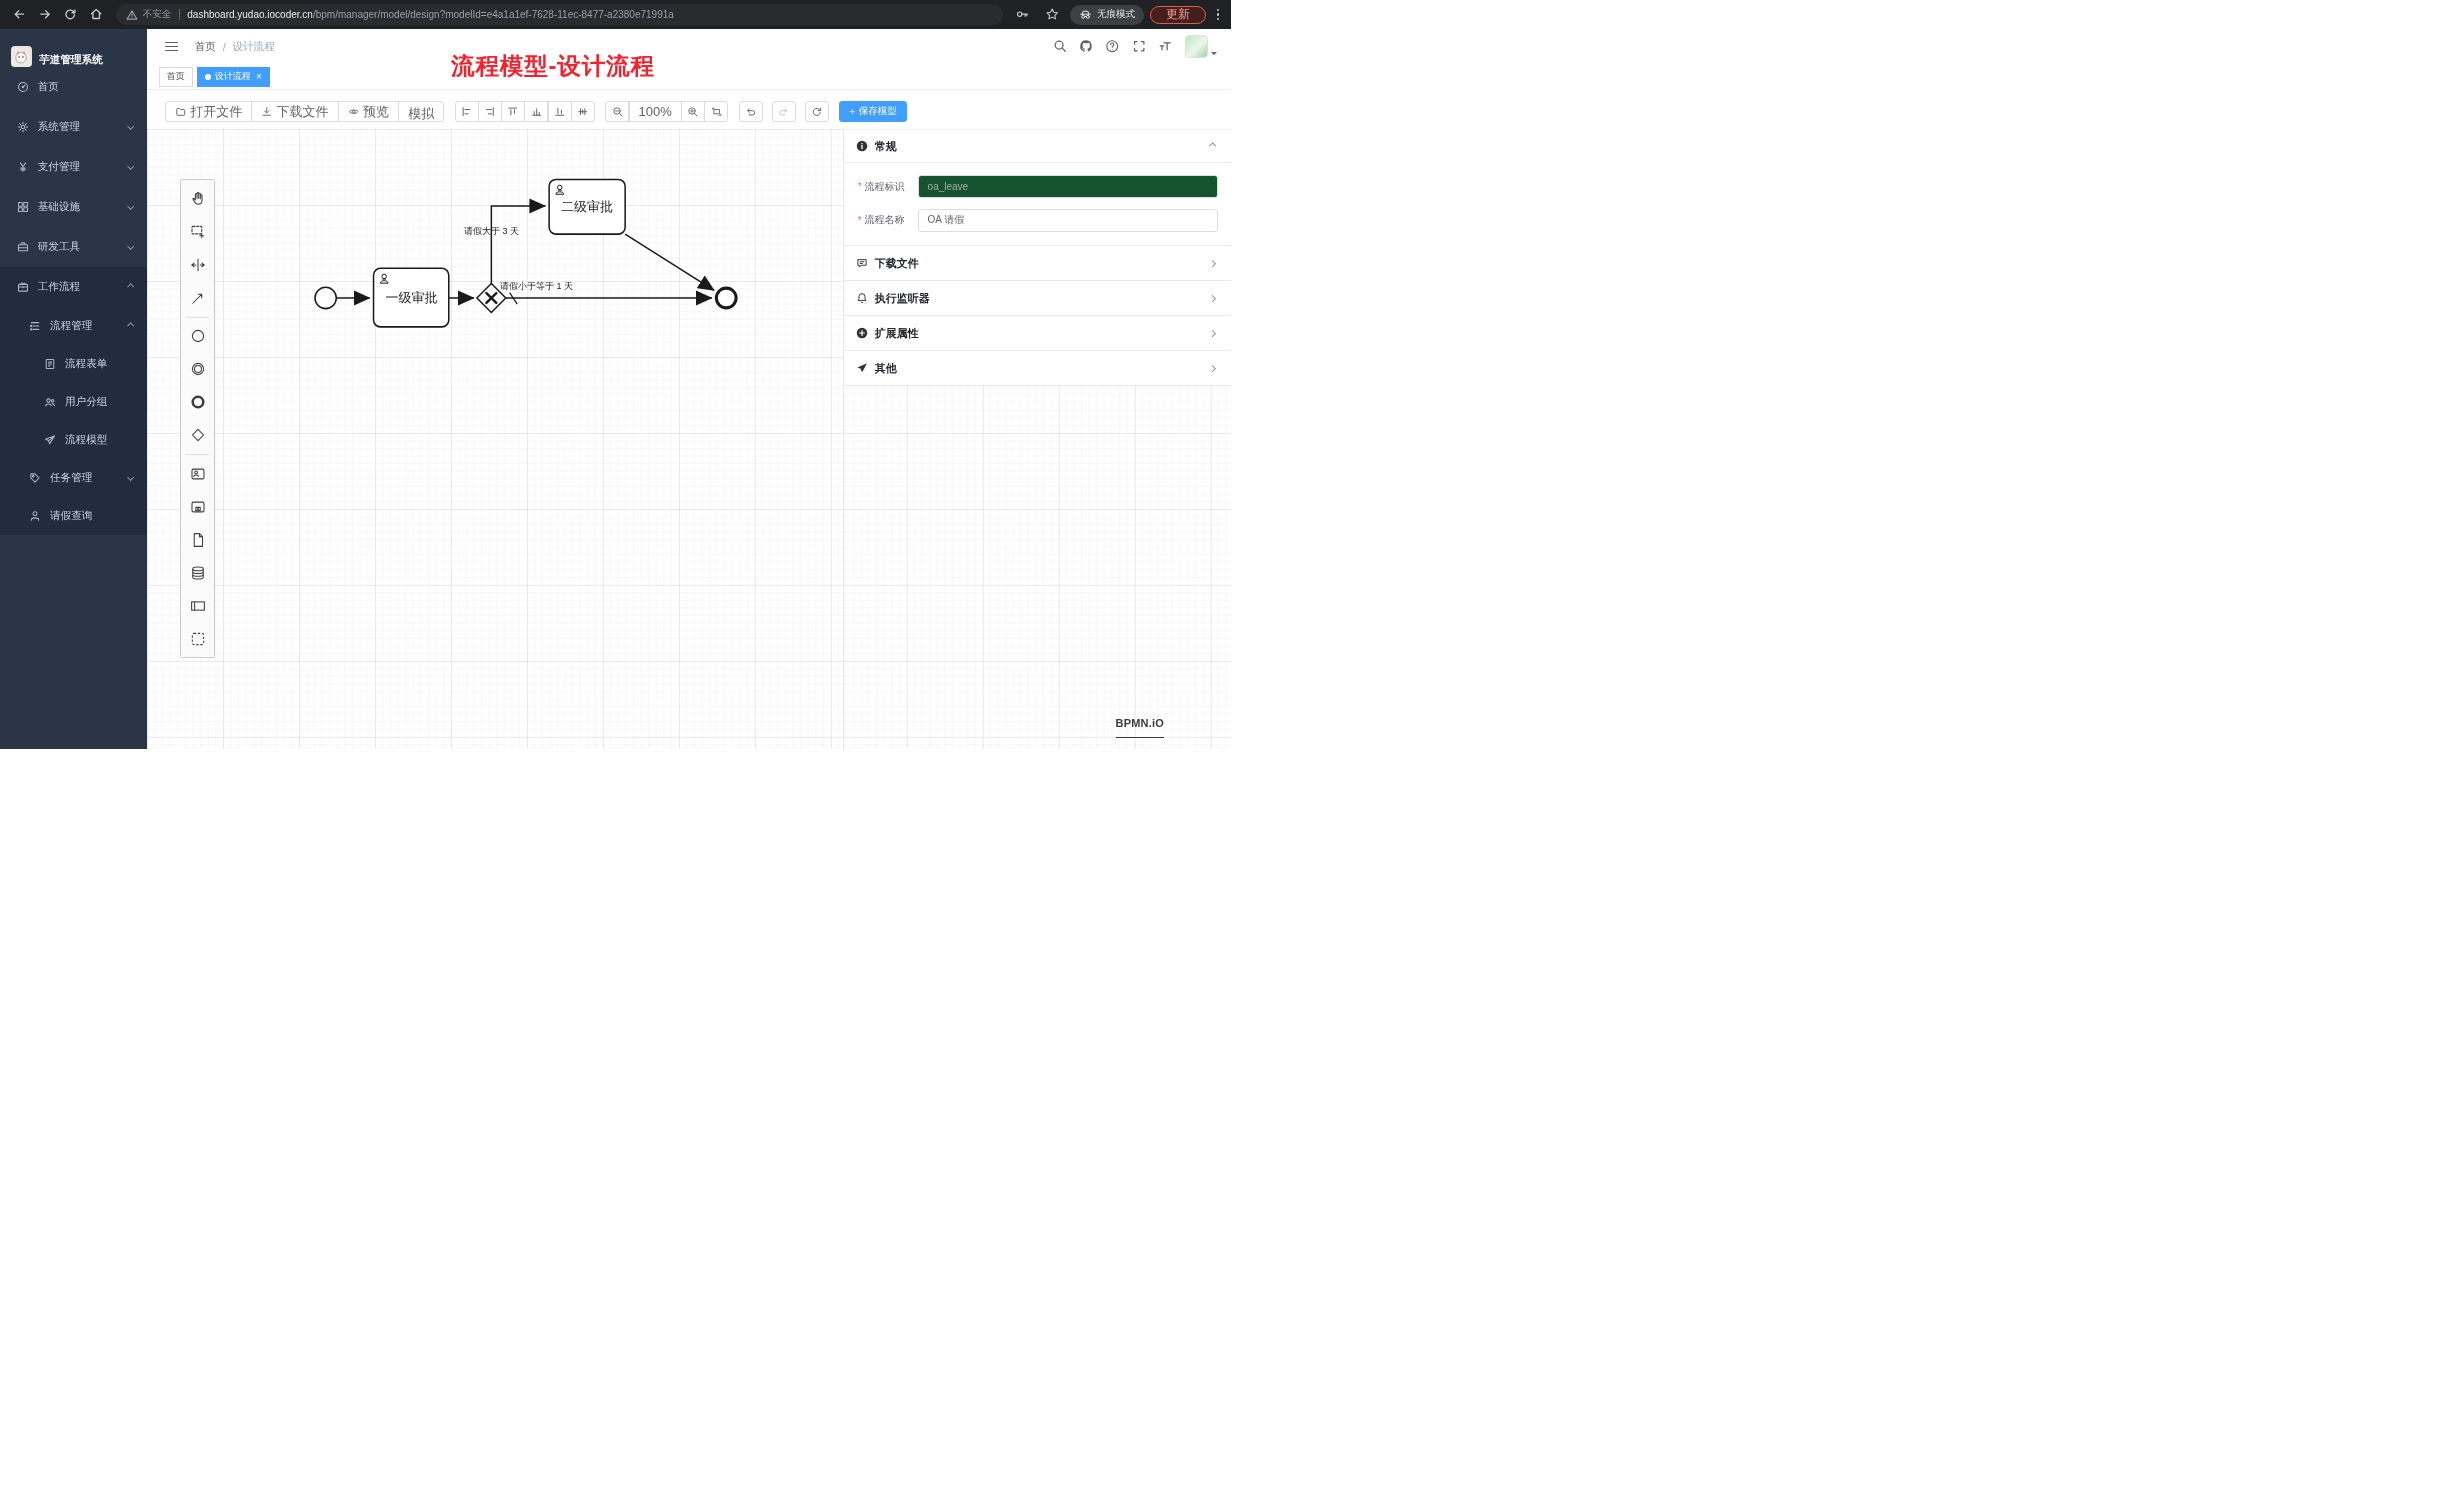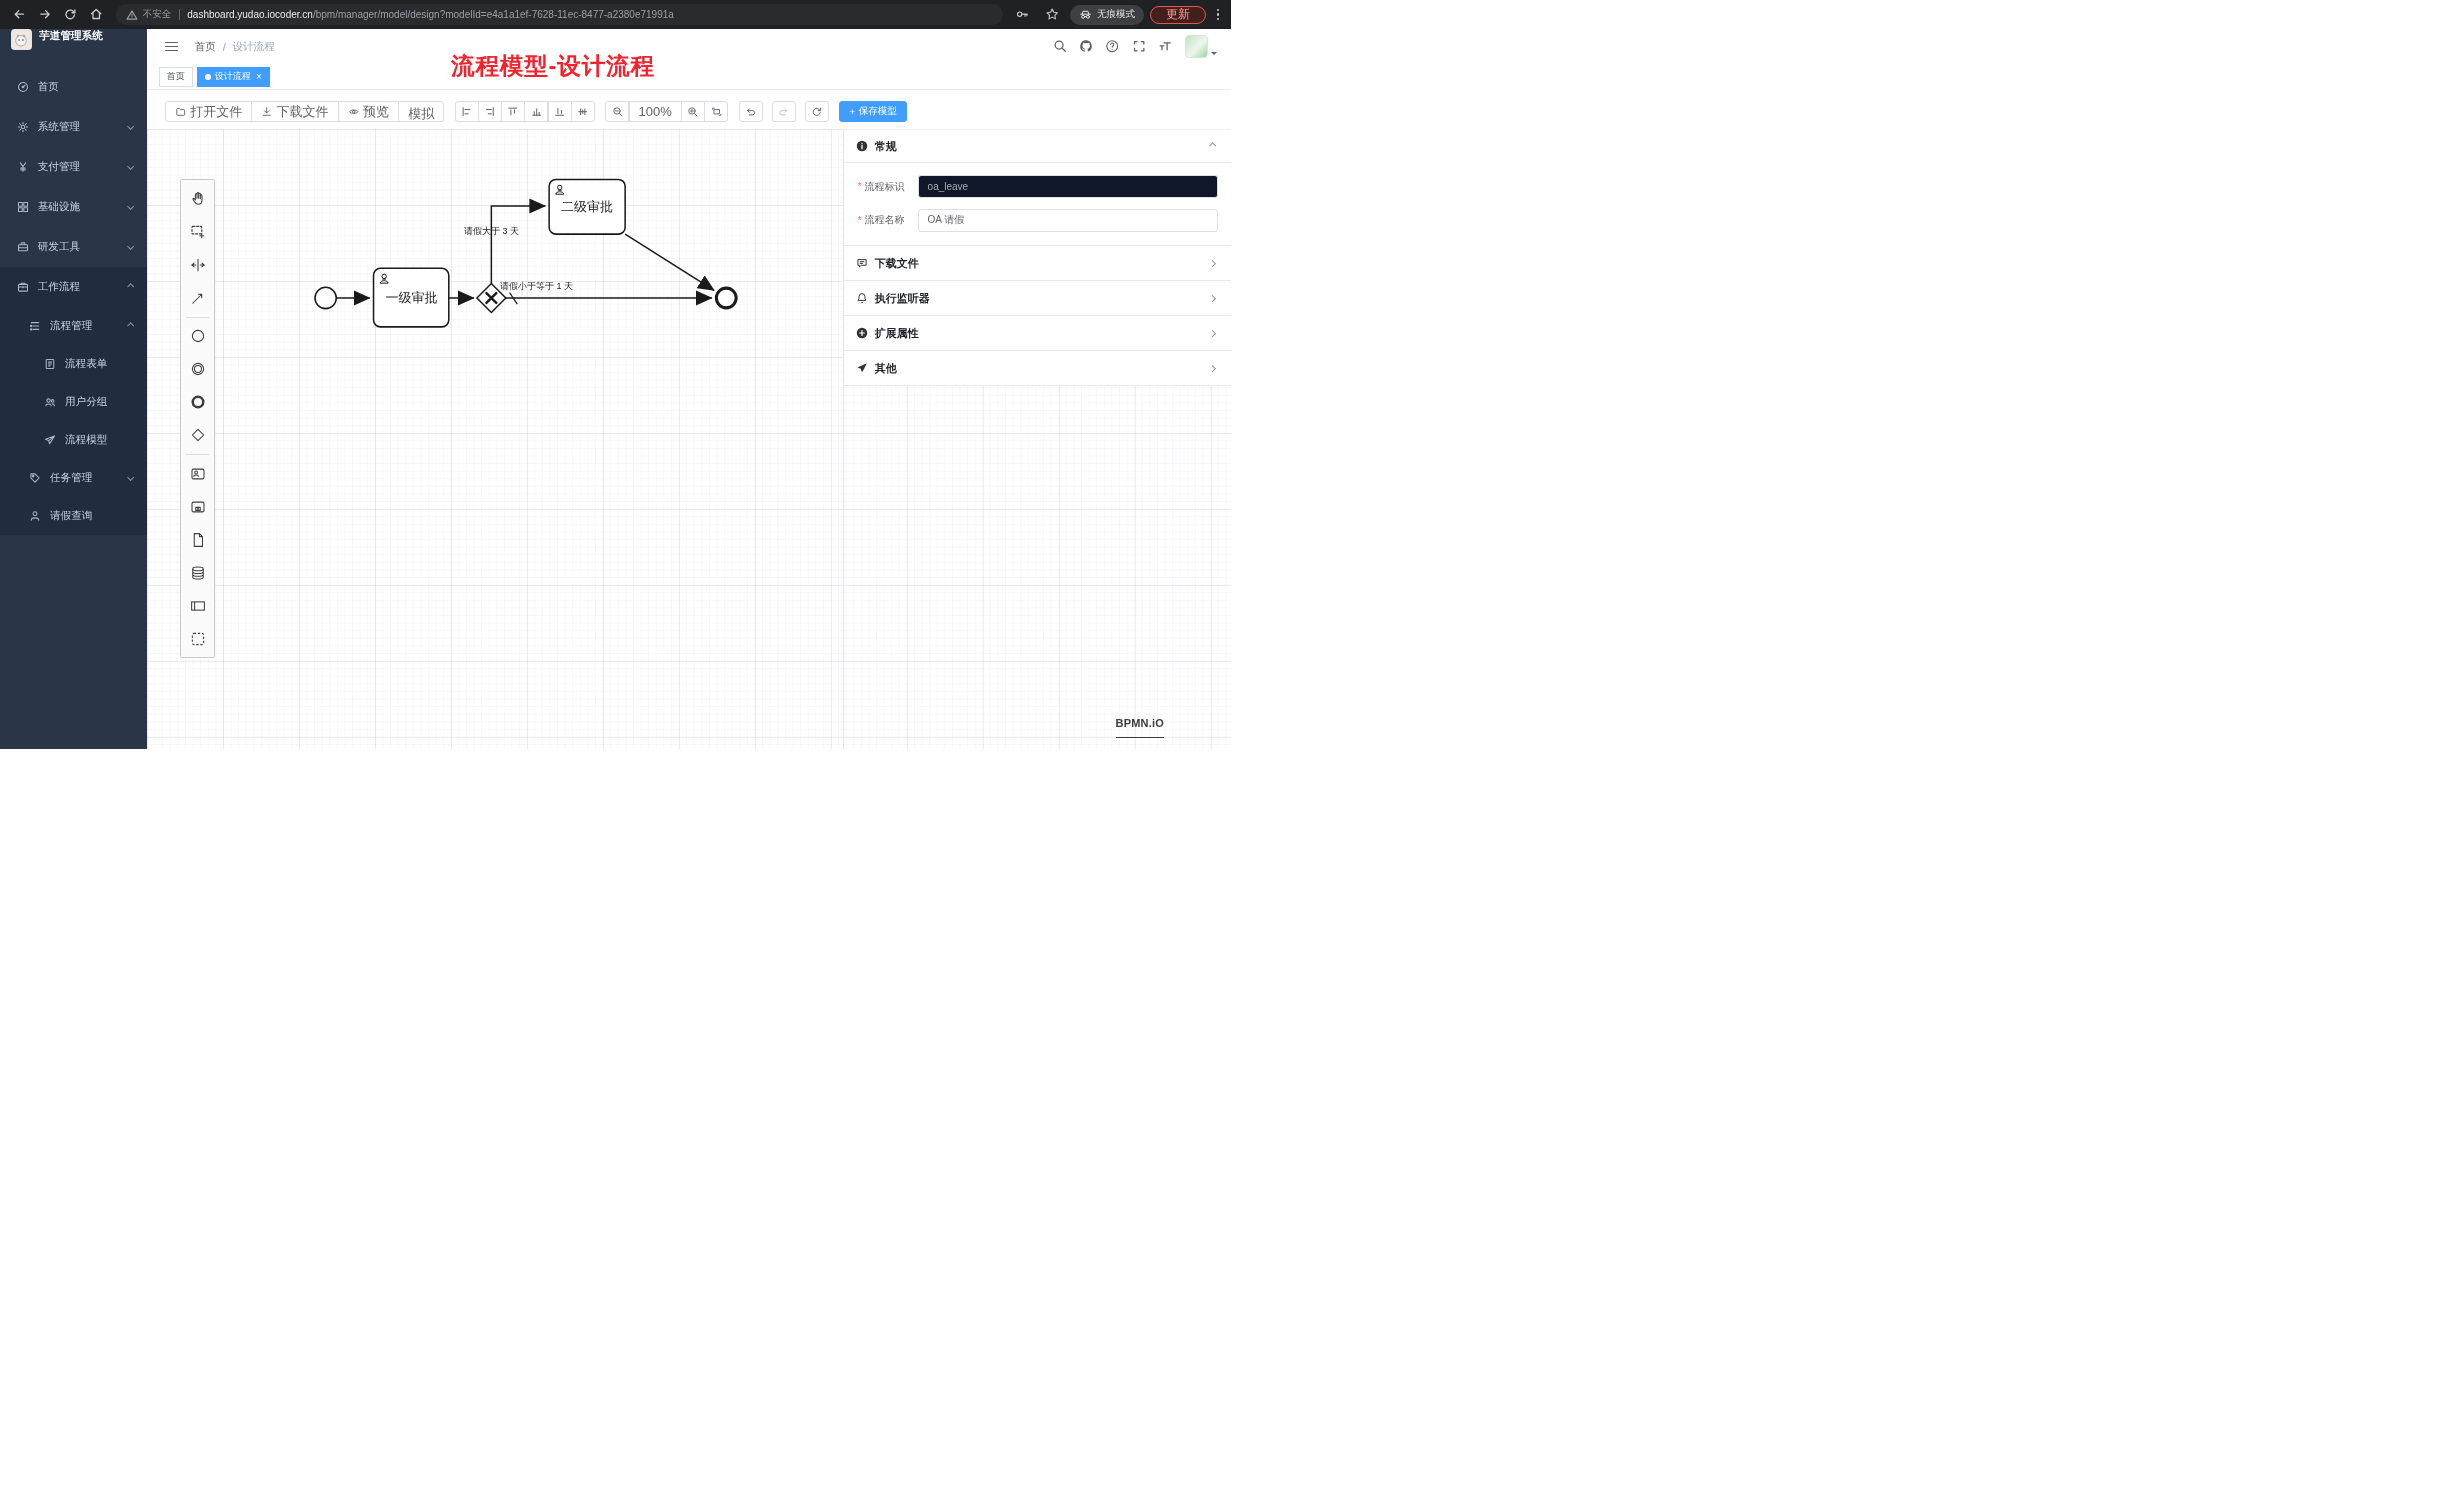--- a/index.html
+++ b/index.html
@@ -15,21 +15,21 @@
   .url-host { color:#e8eaed; }
   .url-path { color:#9aa0a6; overflow:hidden; text-overflow:ellipsis; }
   .chrome-right { display:flex; align-items:center; gap:6px; flex:0 0 auto; color:#c8cacd; }
   .incog-chip { display:flex; align-items:center; gap:4.6px; height:20px; background:#3c4043; border-radius:10px; padding:0 9px; color:#e8eaed; font-size:9.5px; }
   .update-chip { height:18px; display:flex; align-items:center; border:1.1px solid #e5584a; background:#421f1d; color:#ff9d94; border-radius:10px; padding:0 15px; font-size:12px; }
   .dots { display:flex; flex-direction:column; gap:2.3px; padding:0 4.6px; }
   .dots i { width:2.3px; height:2.3px; border-radius:50%; background:#c8cacd; }
 
   
   .sidebar { position:absolute; top:29px; left:0; width:147px; height:720px; background:#2a3648; color:#c9d2e3; font-size:10.6px; }
-  .logo-row { height:38px; display:flex; align-items:flex-start; gap:7.6px; padding-left:10.6px; }
+  .logo-row { height:38px; display:flex; align-items:flex-end; gap:7.6px; padding-left:10.6px; }
   .logo-img { width:21px; height:21px; border-radius:3.8px; background:#e9e4dd; display:flex; align-items:center; justify-content:center; overflow:hidden; }
   .app-title { color:#fff; font-weight:700; font-size:10.6px; }
   .menu-item { height:40px; display:flex; align-items:center; gap:9px; padding:0 10.6px 0 16.7px; cursor:pointer; }
   .menu-item .lbl { flex:1; }
   .wf-block { background:#212d3e; }
   .menu-item.l2 { padding-left:29px; height:38px; }
   .menu-item.l3 { padding-left:44px; height:38px; }
   .mi { width:12px; height:12px; flex:0 0 auto; color:#aab4c6; }
   .chev { width:5.3px; height:5.3px; border-right:1.1px solid #8a94a6; border-bottom:1.1px solid #8a94a6; display:inline-block; flex:0 0 auto; margin-right:3px; }
   .chev.down { transform:rotate(45deg); }
@@ -91,21 +91,21 @@
   
   .props { position:absolute; left:843px; top:129px; width:389px; bottom:0; border-left:0.8px solid #e2e5ea; border-top:0.8px solid #eef0f3; }
   .props-head { background:#fff; height:33px; display:flex; align-items:center; gap:6.8px; padding:0 13.7px 0 12px; border-bottom:0.8px solid #e8eaee; font-size:11px; font-weight:700; color:#1f2329; cursor:pointer; }
   .props-head .chev, .props-row .chev { margin-left:auto; }
   .props-body { background:#fff; padding:12px 13.7px 13.7px 13.7px; border-bottom:0.8px solid #e8eaee; }
   .f-row { display:flex; align-items:center; }
   .f-row + .f-row { margin-top:10.6px; }
   .req { color:#f56c6c; margin-right:3px; font-size:10px; }
   .f-label { width:53px; font-size:10px; color:#5a5e66; flex:0 0 auto; }
   .f-input { flex:1; height:23px; border:0.8px solid #dcdfe6; border-radius:3px; padding:0 9px; font-size:10px; color:#606266; background:#fff; outline:none; font-family:inherit; }
-  .f-input.disabled { background:#0f172a; color:#a8abb2; }
+  .f-input.disabled { background:#14532d; color:#a8abb2; }
   .props-row { background:#fff; height:35px; display:flex; align-items:center; gap:6.8px; padding:0 13.7px 0 12px; border-bottom:0.8px solid #e8eaee; font-size:11px; font-weight:700; color:#1f2329; cursor:pointer; }
   .pnic { width:12px; height:12px; flex:0 0 auto; }
   .props .chev { border-color:#909399; }
 
   .bpmn-logo { position:absolute; right:67px; bottom:11px; font-weight:700; font-size:11px; color:#3b3b3b; border-bottom:1.5px solid #3b3b3b; padding-bottom:8px; letter-spacing:0.2px; cursor:pointer; }
 
   .annotation { position:absolute; left:451px; top:50px; font-size:23.6px; font-weight:700; color:#f5222d; z-index:60; letter-spacing:0.8px; pointer-events:none; }
 </style>
 </head>
 <body>

